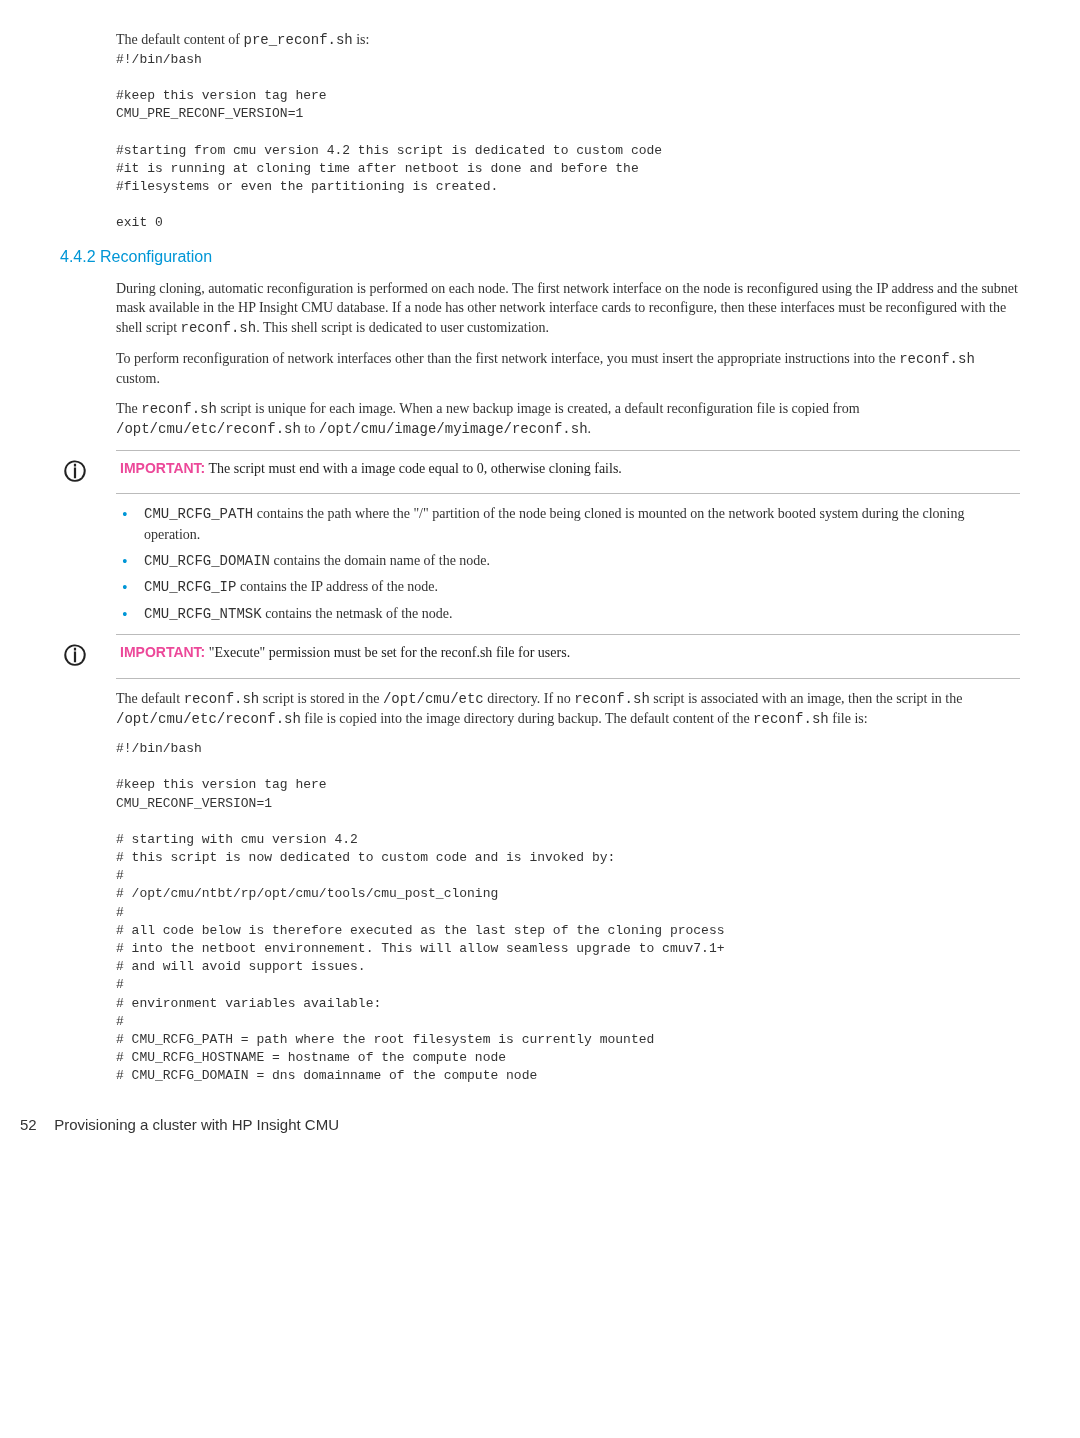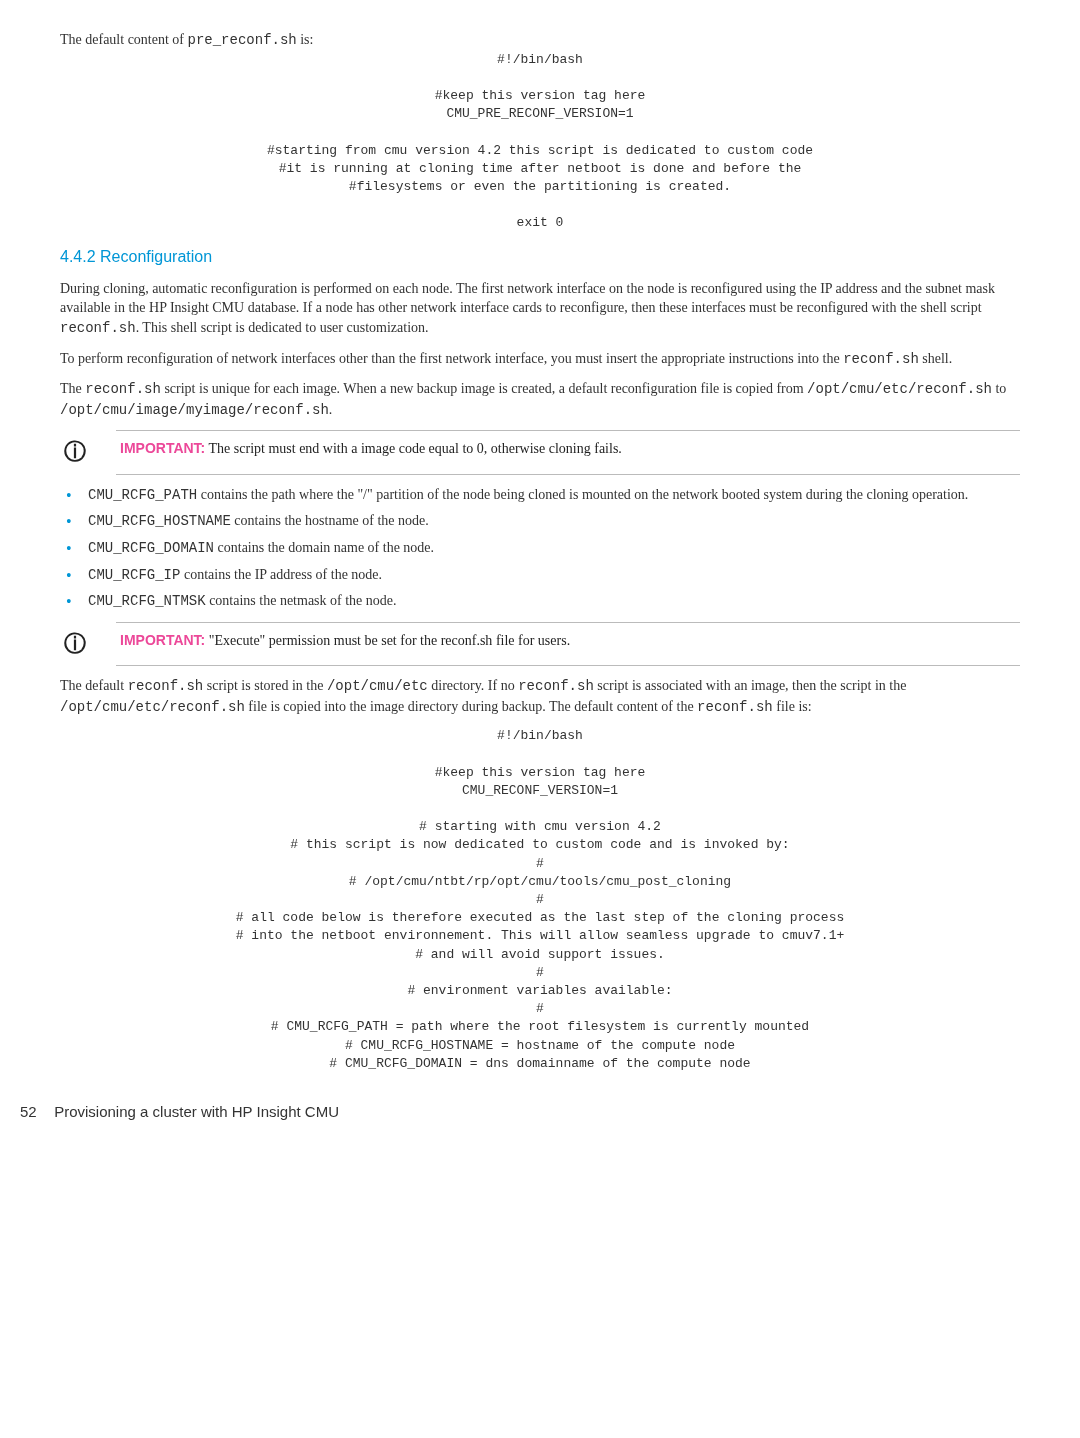--- a/index.html
+++ b/index.html
@@ -1,18 +1,18 @@
 <!DOCTYPE html>
 <html><head>
 <meta charset="utf-8">
 <style>
 body { font-family: "Segoe UI", Arial, sans-serif; font-size: 14px; color: #222; max-width: 1080px; margin: 0; padding: 30px 60px 10px 60px; line-height: 1.4; }
 .serif { font-family: Georgia, "Times New Roman", serif; color: #333; }
-pre, .mono { font-family: "Courier New", monospace; font-size: 13px; color: #333; white-space: pre; margin: 0; text-align: center; }
-.indent { }
+pre, .mono { font-family: "Courier New", monospace; font-size: 13px; color: #333; white-space: pre; margin: 0; }
+.indent { margin-left: 56px; }
 h2 { color: #0096D6; font-family: Arial, sans-serif; font-weight: normal; font-size: 16px; margin: 14px 0 10px 0; }
 p { margin: 10px 0; }
 .serif p { font-family: Georgia, "Times New Roman", serif; }
 ul { list-style: none; padding: 0; margin: 8px 0; }
 ul li { position: relative; padding-left: 28px; margin: 6px 0; font-family: Georgia, "Times New Roman", serif; }
 ul li::before { content: "•"; color: #0096D6; position: absolute; left: 6px; font-size: 16px; }
 .callout { border-top: 1px solid #bbb; border-bottom: 1px solid #bbb; padding: 8px 0; margin: 10px 0 10px 56px; display: flex; align-items: flex-start; }
 .callout-icon { flex: 0 0 56px; margin-left: -56px; font-family: Arial, sans-serif; font-size: 22px; font-weight: bold; text-align: left; padding-left: 4px; line-height: 1.2; }
 .callout-text { font-family: Georgia, "Times New Roman", serif; }
 .imp { color: #ec4899; font-weight: bold; font-family: Arial, sans-serif; }
@@ -40,42 +40,41 @@
 
 <h2>4.4.2 Reconfiguration</h2>
 
 <div class="indent serif">
 
   <p>
     <span>During cloning, automatic reconfiguration is performed on each node. The first network interface on the node is reconfigured using the IP address and the subnet mask available in the HP Insight CMU database. If a node has other network interface cards to reconfigure, then these interfaces must be reconfigured with the shell script </span><span class="m">reconf.sh</span><span>. This shell script is dedicated to user customization.</span>
   </p>
 
   <p>
-    <span>To perform reconfiguration of network interfaces other than the first network interface, you must insert the appropriate instructions into the </span><span class="m">reconf.sh</span><span> shell.</span>
+    <span>To perform reconfiguration of network interfaces other than the first network interface, you must insert the appropriate instructions into the </span><span class="m">reconf.sh</span><span> custom.</span>
   </p>
 
   <p>
     <span>The </span><span class="m">reconf.sh</span><span> script is unique for each image. When a new backup image is created, a default reconfiguration file is copied from </span><span class="m">/opt/cmu/etc/reconf.sh</span><span> to </span><span class="m">/opt/cmu/image/myimage/reconf.sh</span><span>.</span>
   </p>
 
 </div>
 
 <div class="callout">
   <div class="callout-icon">ⓘ</div>
   <div class="callout-text">
     <span class="imp">IMPORTANT:</span><span> The script must end with a image code equal to 0, otherwise cloning fails.</span>
   </div>
 </div>
 
 <div class="indent serif">
 
 
   <ul id="bullets">
       <li><span class="m">CMU_RCFG_PATH</span><span> contains the path where the "/" partition of the node being cloned is mounted on the network booted system during the cloning operation.</span></li>
-      <li><span class="m">CMU_RCFG_HOSTNAME</span><span> contains the hostname of the node.</span></li>
       <li><span class="m">CMU_RCFG_DOMAIN</span><span> contains the domain name of the node.</span></li>
       <li><span class="m">CMU_RCFG_IP</span><span> contains the IP address of the node.</span></li>
       <li><span class="m">CMU_RCFG_NTMSK</span><span> contains the netmask of the node.</span></li>
     </ul>
 
 </div>
 
 <div class="callout">
   <div class="callout-icon">ⓘ</div>
   <div class="callout-text">

